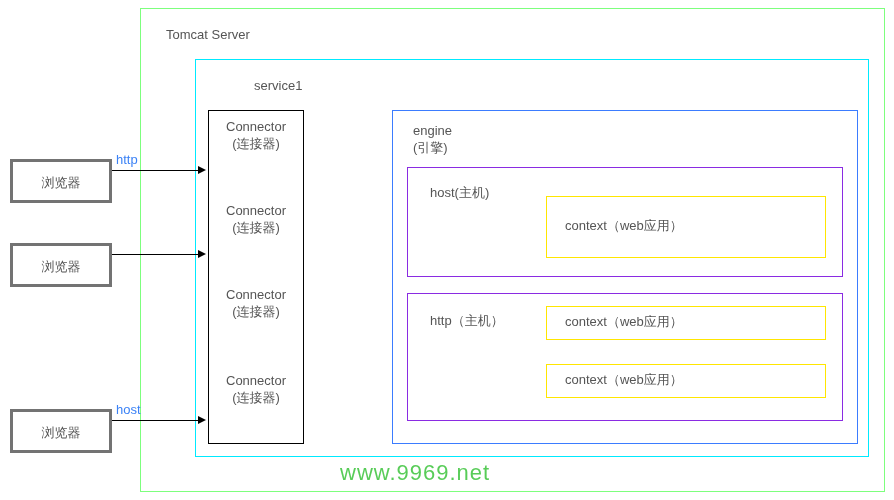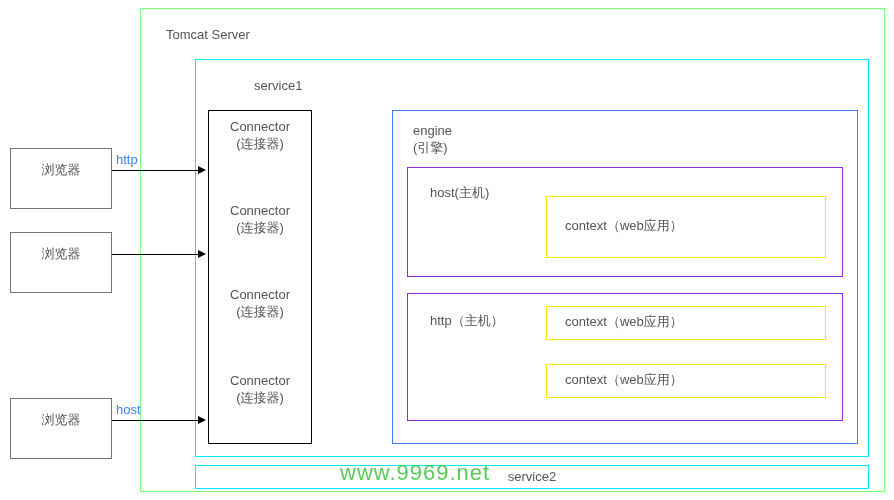--- a/index.html
+++ b/index.html
@@ -46,21 +46,21 @@
     width: 674px;
     height: 24px;
     border: 1px solid #00eaff;
     text-align: center;
     line-height: 22px;
   }
   .connectors {
     position: absolute;
     left: 12px;
     top: 50px;
-    width: 104px;
+    width: 96px;
     height: 334px;
     border: 1px solid #000;
   }
   .conn {
     position: absolute;
     left: 0;
     width: 100%;
     text-align: center;
     line-height: 1.3;
   }
@@ -136,24 +136,25 @@
     height: 34px;
     border: 1.5px solid #ffe600;
     line-height: 30px;
     text-align: left;
     padding-left: 18px;
   }
   .browser {
     position: absolute;
     left: 10px;
     width: 102px;
-    height: 61px;
-    border: 1px solid #737373;
+    height: 44px;
+    border: 3px solid #737373;
     text-align: center;
     line-height: 42px;
+    margin-top: 11px;
   }
   .arrow-line {
     position: absolute;
     height: 1px;
     background: #000;
   }
   .arrow-head {
     position: absolute;
     width: 0; height: 0;
     border-top: 4px solid transparent;
@@ -222,23 +223,20 @@
         <div class="ctx-b">
           <span>context（web应用）</span>
         </div>
         <div class="ctx-c">
           <span>context（web应用）</span>
         </div>
       </div>
     </div>
   </div>
 
-  <div class="service2">
-    <span>service2</span>
-  </div>
 </div>
 
 <div class="browser" style="top:148px">
   <span>浏览器</span>
 </div>
 <div class="browser" style="top:232px">
   <span>浏览器</span>
 </div>
 <div class="browser" style="top:398px">
   <span>浏览器</span>

